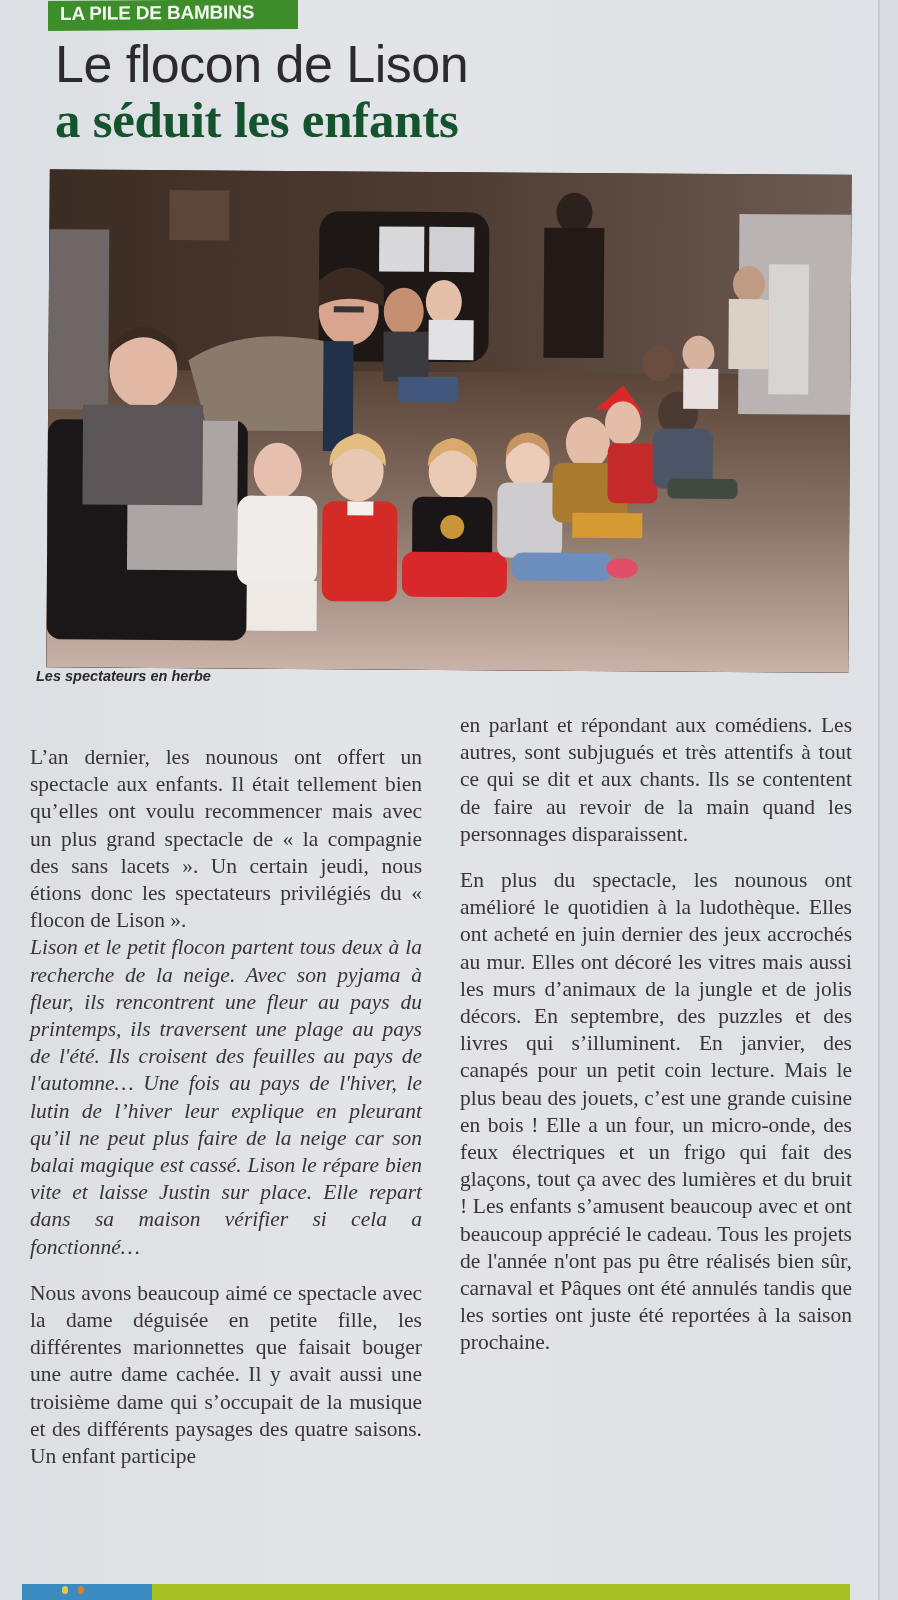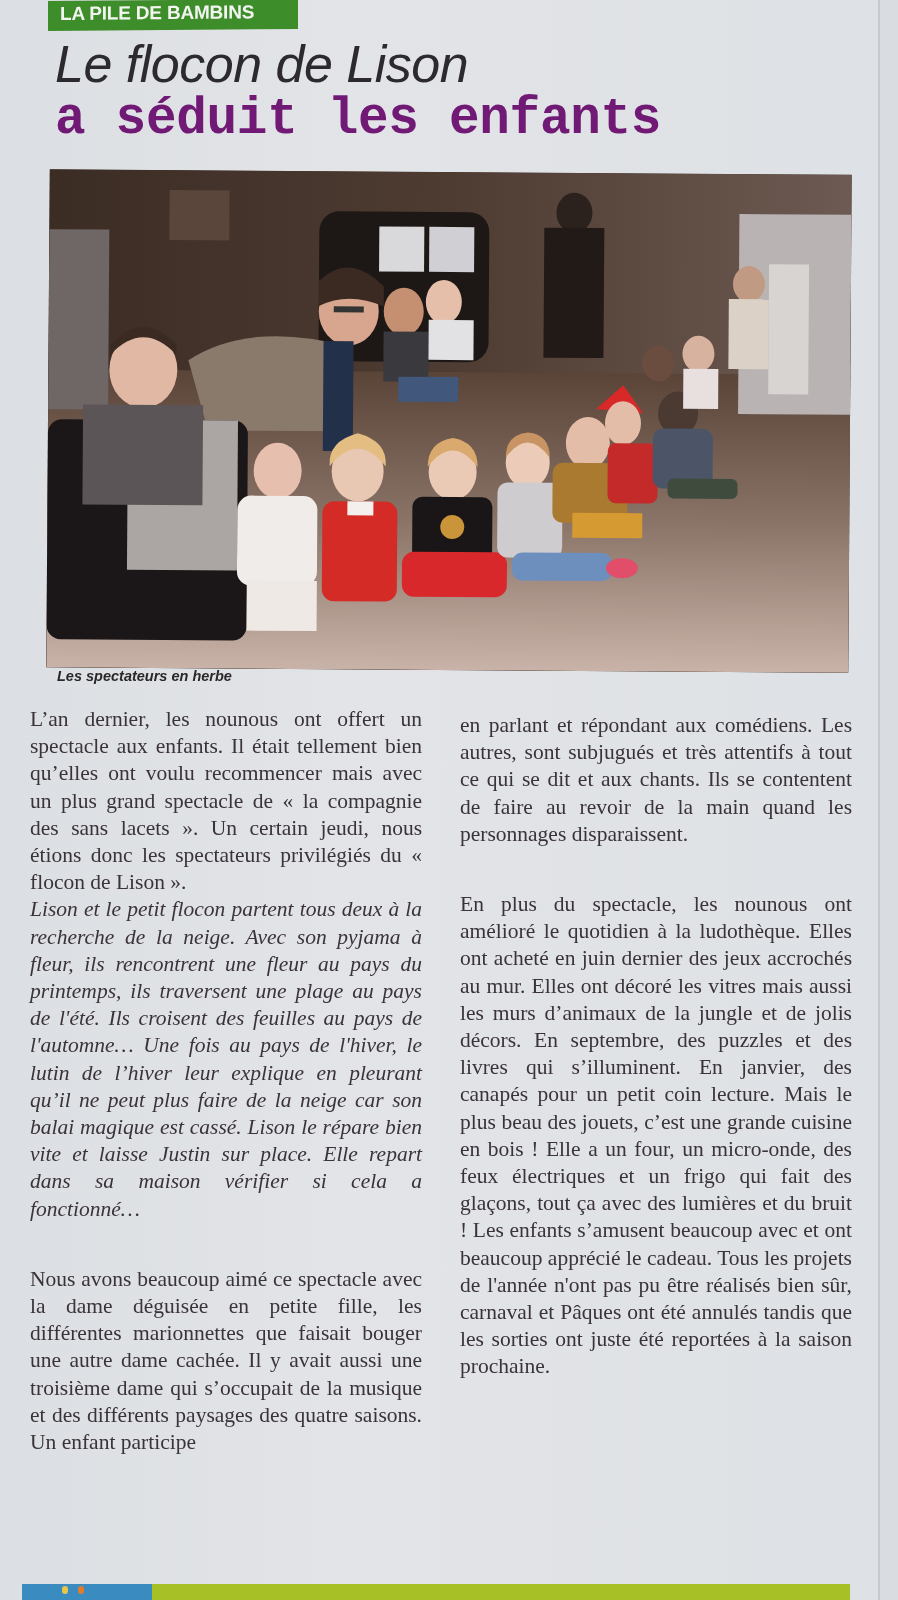--- a/index.html
+++ b/index.html
@@ -21,48 +21,48 @@
     position: absolute; left: 48px; top: 0; height: 30px; width: 250px;
     background: #3d8d2a; color: #f2f4ef;
     font-family: "Liberation Sans", sans-serif; font-weight: bold;
     font-size: 19px; line-height: 26px; padding-left: 12px; box-sizing: border-box;
     transform: skewY(-0.5deg);
     letter-spacing: -0.2px;
   }
   .title-1 {
     position: absolute; left: 55px; top: 34px;
     font-family: "Liberation Sans", sans-serif; font-weight: normal;
-    font-size: 52px; line-height: 60px; color: #2c2a2e; letter-spacing: -0.5px; font-style: italic;
+    font-size: 52px; line-height: 60px; color: #2c2a2e; letter-spacing: -0.5px;
   }
   .title-2 {
     position: absolute; left: 55px; top: 90px;
-    font-family: Liberation Mono, monospace; font-weight: bold;
-    font-size: 51px; line-height: 60px; color: #701a75; letter-spacing: -0.3px;
+    font-family: Liberation Serif, serif; font-weight: bold;
+    font-size: 51px; line-height: 60px; color: #14532d; letter-spacing: -0.3px;
   }
   .photo {
     position: absolute; left: 48px; top: 172px; width: 802px; height: 498px;
     overflow: hidden;
     background: #3a2d26;
     transform: rotate(0.4deg);
   }
   .photo svg { display: block; }
   .caption {
-    position: absolute; left: 57px; top: 668px;
+    position: absolute; left: 36px; top: 668px;
     font-family: "Liberation Sans", sans-serif; font-weight: bold; font-style: italic;
     font-size: 14.5px; color: #2a2728;
   }
   .col {
     position: absolute; width: 392px;
     font-size: 21.5px; line-height: 27.2px; color: #3a3337;
     text-align: justify;
   }
   .col p { margin: 0; }
   .col p.it { font-style: italic; }
-  .col p.gap { margin-top: 43px; }
-  .col-left { left: 30px; top: 706px; font-family: Liberation Serif, serif; }
+  .col p.gap { margin-top: 19px; }
+  .col-left { left: 30px; top: 744px; font-family: Liberation Serif, serif; }
   .col-right { left: 460px; top: 712px; }
   .footer-band {
     position: absolute; left: 22px; top: 1584px; width: 828px; height: 16px;
     display: flex;
   }
   .footer-band .blue { width: 130px; background: #3a8bbf; position: relative; }
   .footer-band .blue span {
     position: absolute; top: 2px; width: 6px; height: 8px; border-radius: 3px;
   }
   .footer-band .green { flex: 1; background: #a7c026; }

